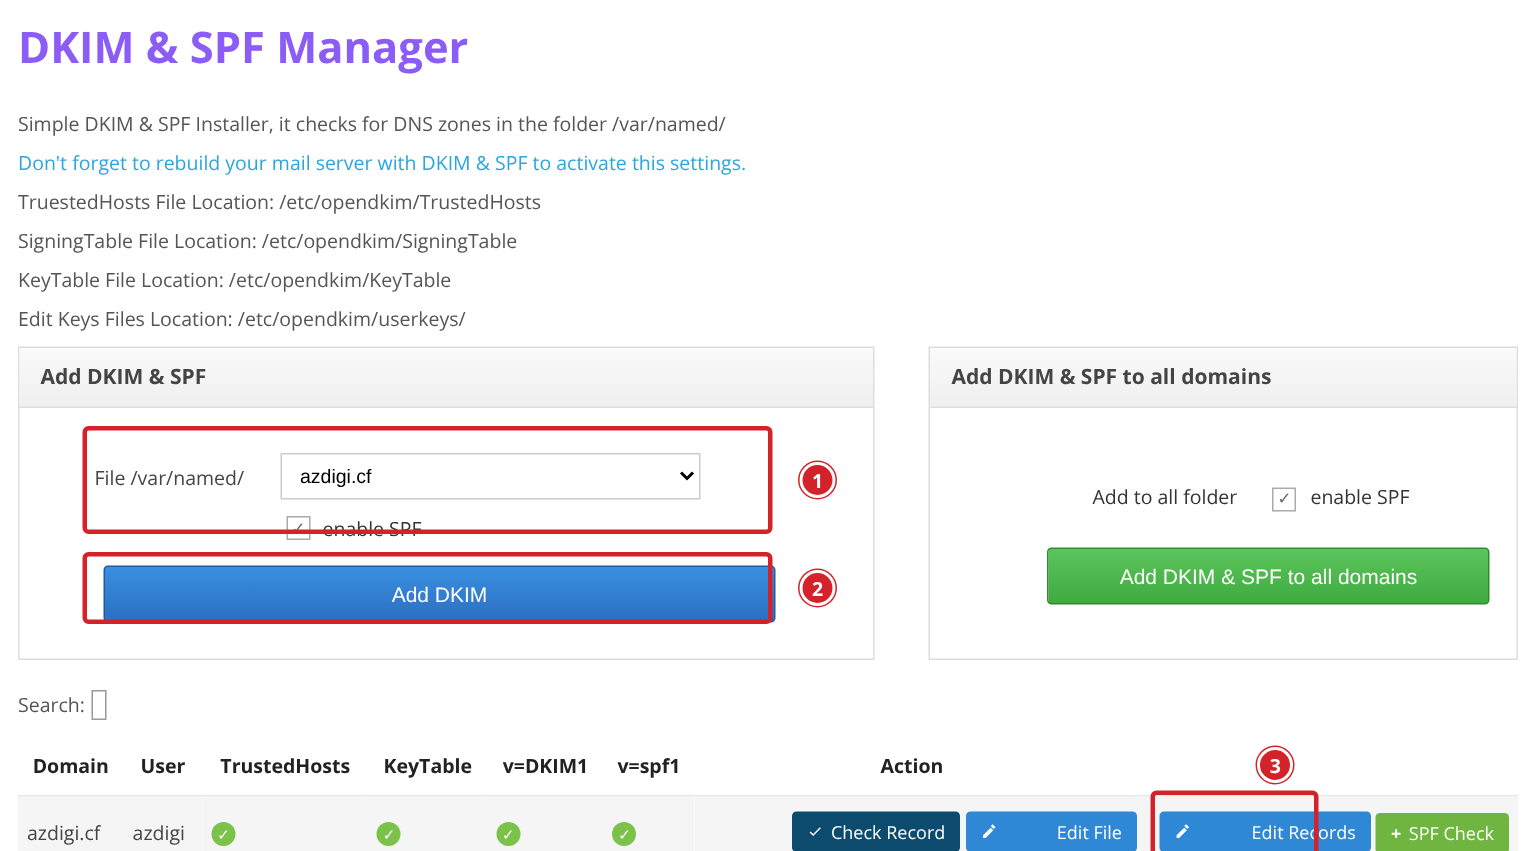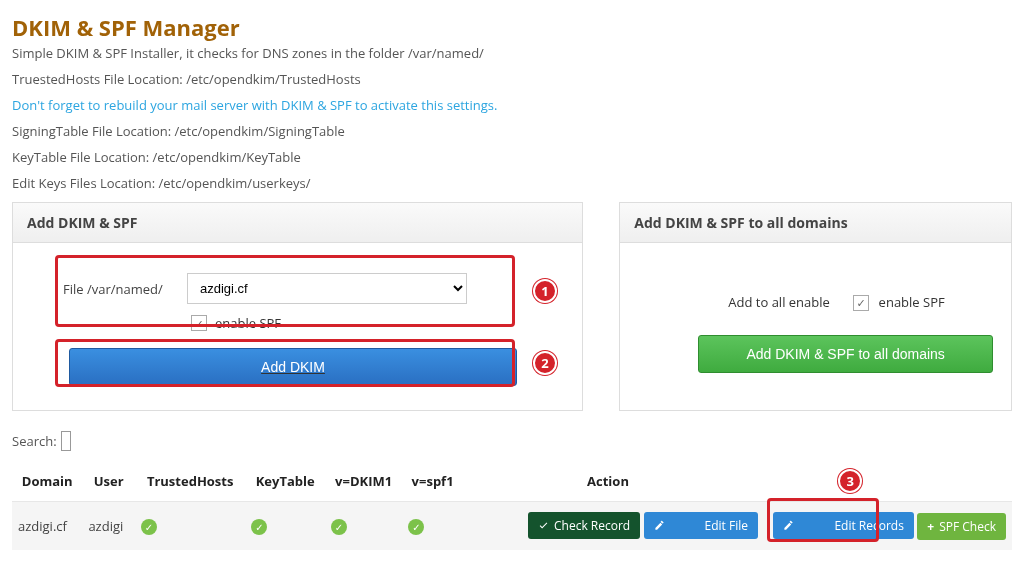--- a/index.html
+++ b/index.html
@@ -1,62 +1,62 @@
 <!DOCTYPE html>
 <html><head>
 <meta charset="utf-8">
 <style>
 * { box-sizing: border-box; margin: 0; padding: 0; }
 body { font-family: "Open Sans", Arial, sans-serif; font-size: 13px; color: #333; background: #fff; padding: 12px; width: 1024px; }
-h1 { font-size: 22px; font-weight: 700; color: #a16207; margin-bottom: 2px; }
+h1 { font-size: 29px; font-weight: 700; color: #8b5cf6; margin-bottom: 22px; }
 .intro p { font-size: 13px; color: #555; margin-bottom: 8px; }
 .intro a.link { color: #2ca5e0; text-decoration: none; }
 .panels { display: flex; gap: 36px; margin-top: 10px; }
 .panel { border: 1px solid #ddd; flex: 1; min-width: 0; }
 .panel-header { background: linear-gradient(#fafafa,#efefef); border-bottom: 1px solid #ddd; padding: 10px 14px; font-weight: 700; font-size: 14px; color: #444; }
 .panel-body { padding: 30px 18px 24px; position: relative; }
 .panel-right .panel-body { padding-top: 50px; }
 .form-row { display: flex; align-items: center; gap: 14px; margin-bottom: 10px; }
 .form-label { font-size: 13px; color: #444; }
 select.domain-select { border: 1px solid #ccc; padding: 6px 8px; font-size: 13px; width: 280px; background: #fff; }
 .checkbox-row { margin-left: 128px; display: flex; align-items: center; gap: 8px; margin-bottom: 16px; }
 .checkbox { width: 16px; height: 16px; border: 1px solid #aaa; display: inline-flex; align-items: center; justify-content: center; font-size: 11px; color: #666; background: #fff; }
 .btn { display: block; width: 100%; text-align: center; padding: 10px 0; border-radius: 3px; font-size: 14px; color: #fff; border: 1px solid rgba(0,0,0,.15); cursor: pointer; }
 .btn-blue { background: linear-gradient(#3a8fe0,#2a6fc2); border-color: #1f5aa0; }
 .btn-green { background: linear-gradient(#5cc45c,#3fab3f); border-color: #2f8d2f; }
-.btn-row { padding: 0 2px; text-decoration: underline; }
+.btn-row { padding: 0 2px; }
 
 .hl { border: 3px solid #d4222a; border-radius: 4px; position: absolute; pointer-events: none; }
 .badge-num { width: 24px; height: 24px; border-radius: 50%; background: #d4222a; color: #fff; font-weight: 700; font-size: 13px; display: flex; align-items: center; justify-content: center; position: absolute; border: 2px solid #fff; box-shadow: 0 0 0 1px #d4222a; }
 .table-top { display: flex; justify-content: space-between; align-items: center; margin-top: 20px; font-size: 13px; color: #555; }
 .entries-select { border: 1px solid #999; padding: 1px 4px; margin: 0 4px; font-size: 12px; }
 .search-input { border: 1px solid #999; width: 10px; height: 20px; margin-left: 4px; }
 table.data { width: 100%; border-collapse: collapse; margin-top: 10px; }
 table.data th { text-align: center; font-size: 13px; font-weight: 700; padding: 8px 6px; color: #222; }
 table.data td { padding: 10px 6px; background: #f5f5f5; border-top: 1px solid #e7e7e7; font-size: 13px; color: #444; vertical-align: middle; }
 .check-dot { width: 16px; height: 16px; border-radius: 50%; background: #7cc24a; display: inline-flex; align-items: center; justify-content: center; color: #fff; font-size: 10px; }
 .pill { display: inline-flex; align-items: center; gap: 5px; padding: 5px 10px; border-radius: 3px; color: #fff; font-size: 12px; white-space: nowrap; cursor: pointer; }
-.pill-gray { background: #14532d; justify-content: flex-end; }
+.pill-gray { background: #0c4a6e; justify-content: flex-end; }
 .pill-blue { background: #2f88d6; gap: 40px; }
 .pill-green { background: #6fb53f; }
 .pill svg, .pill .ico { width: 11px; height: 11px; }
 .action-cell { white-space: nowrap; text-align: right; position: relative; }
 .right-spf { text-align: right; }
 .right-spf .label-inline { margin-right: 20px; }
 .hl3 { border: 3px solid #d4222a; border-radius: 4px; position: absolute; pointer-events: none; }
 </style>
 </head>
 <body>
 
 <h1>DKIM &amp; SPF Manager</h1>
 
 <div class="intro">
   <p>Simple DKIM &amp; SPF Installer, it checks for DNS zones in the folder /var/named/</p>
+  <p><a href="#" class="link">Don't forget to rebuild your mail server with DKIM &amp; SPF to activate this settings.</a></p>
   <p>TruestedHosts File Location: /etc/opendkim/TrustedHosts</p>
-  <p><a href="#" class="link">Don't forget to rebuild your mail server with DKIM &amp; SPF to activate this settings.</a></p>
   <p>SigningTable File Location: /etc/opendkim/SigningTable</p>
   <p>KeyTable File Location: /etc/opendkim/KeyTable</p>
   <p>Edit Keys Files Location: /etc/opendkim/userkeys/</p>
 </div>
 
 <div class="panels">
 
   <div class="panel" style="flex:1.02; position:relative;">
     <div class="panel-header">Add DKIM &amp; SPF</div>
     <div class="panel-body" style="padding-left:50px; padding-right:50px;">
@@ -81,21 +81,21 @@
       <div class="btn-row" style="margin:0 4px;">
         <button class="btn btn-blue" style="width:448px;">Add DKIM</button>
       </div>
     </div>
   </div>
 
   <div class="panel panel-right" style="flex:0.7;">
     <div class="panel-header">Add DKIM &amp; SPF to all domains</div>
     <div class="panel-body">
       <div class="right-spf" style="text-align:left; padding-left:90px; margin-bottom:24px;">
-        <span class="label-inline">Add to all enable</span>
+        <span class="label-inline">Add to all folder</span>
         <span class="checkbox">✓</span>
         <span style="margin-left:6px;">enable SPF</span>
       </div>
       <div style="padding-left:60px;">
         <button class="btn btn-green" style="width:100%;">Add DKIM &amp; SPF to all domains</button>
       </div>
     </div>
   </div>
 </div>
 

